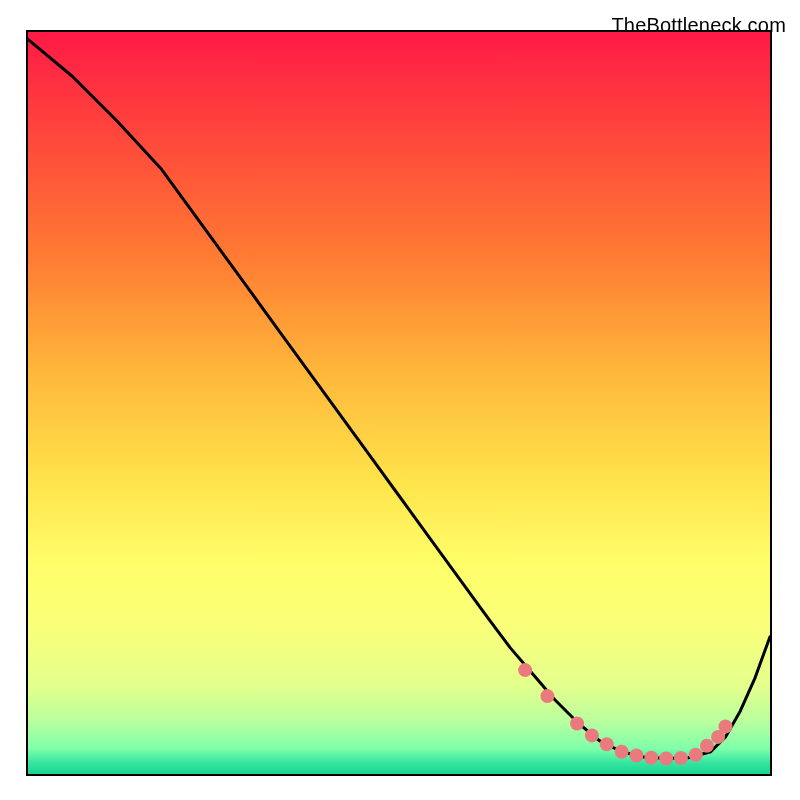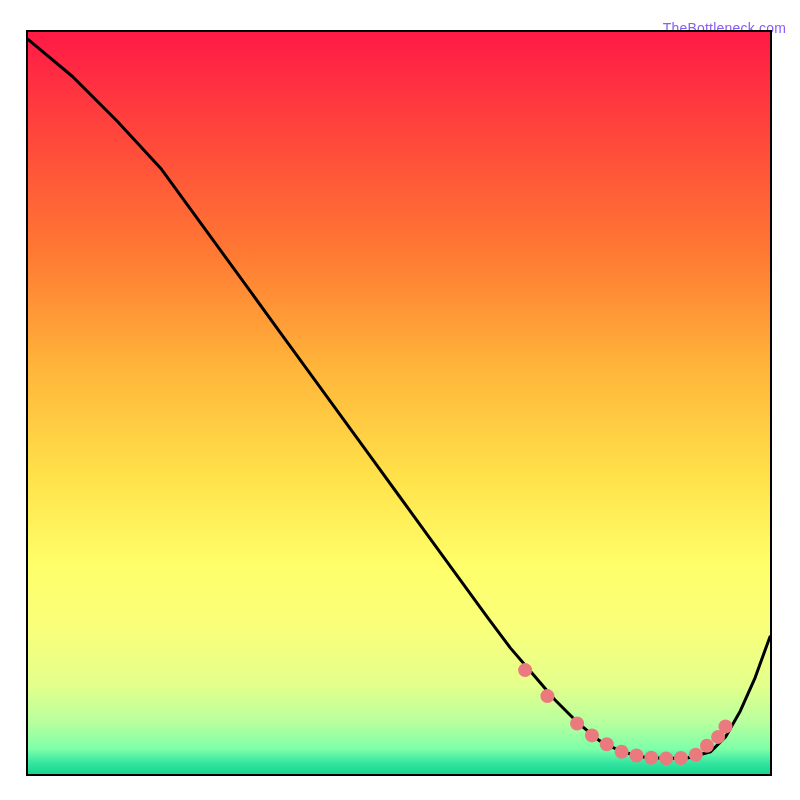--- a/index.html
+++ b/index.html
@@ -11,25 +11,25 @@
     background: #fff;
     font-family: Arial, Helvetica, sans-serif;
   }
   .frame {
     position: relative;
     width: 800px;
     height: 800px;
   }
   .attribution {
     position: absolute;
-    top: 20px;
+    top: 14px;
     right: 14px;
-    font-size: 14px;
+    font-size: 20px;
     font-weight: 500;
-    color: #8b5cf6;
+    color: #000000;
     letter-spacing: 0.2px;
   }
   .plot-area {
     position: absolute;
     left: 26px;
     top: 30px;
     width: 746px;
     height: 746px;
     border: 2px solid #000;
     box-sizing: border-box;

